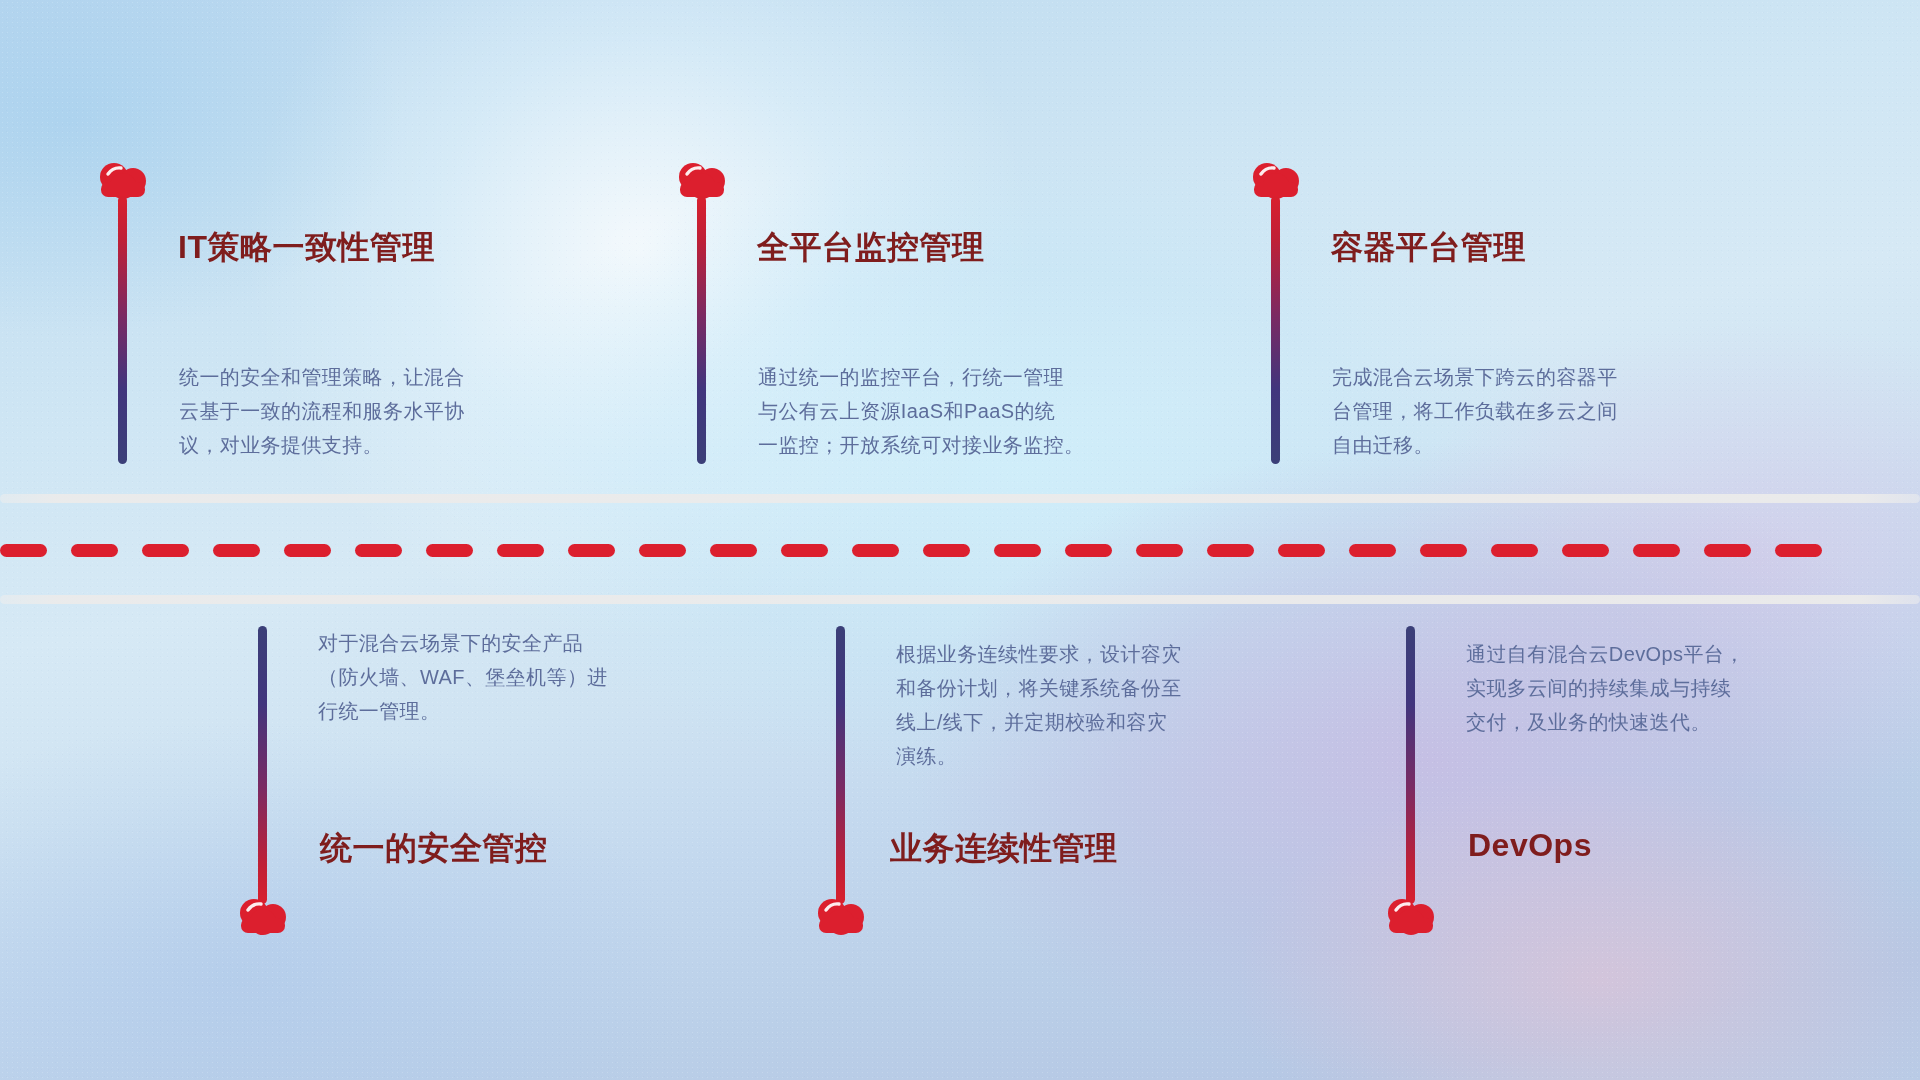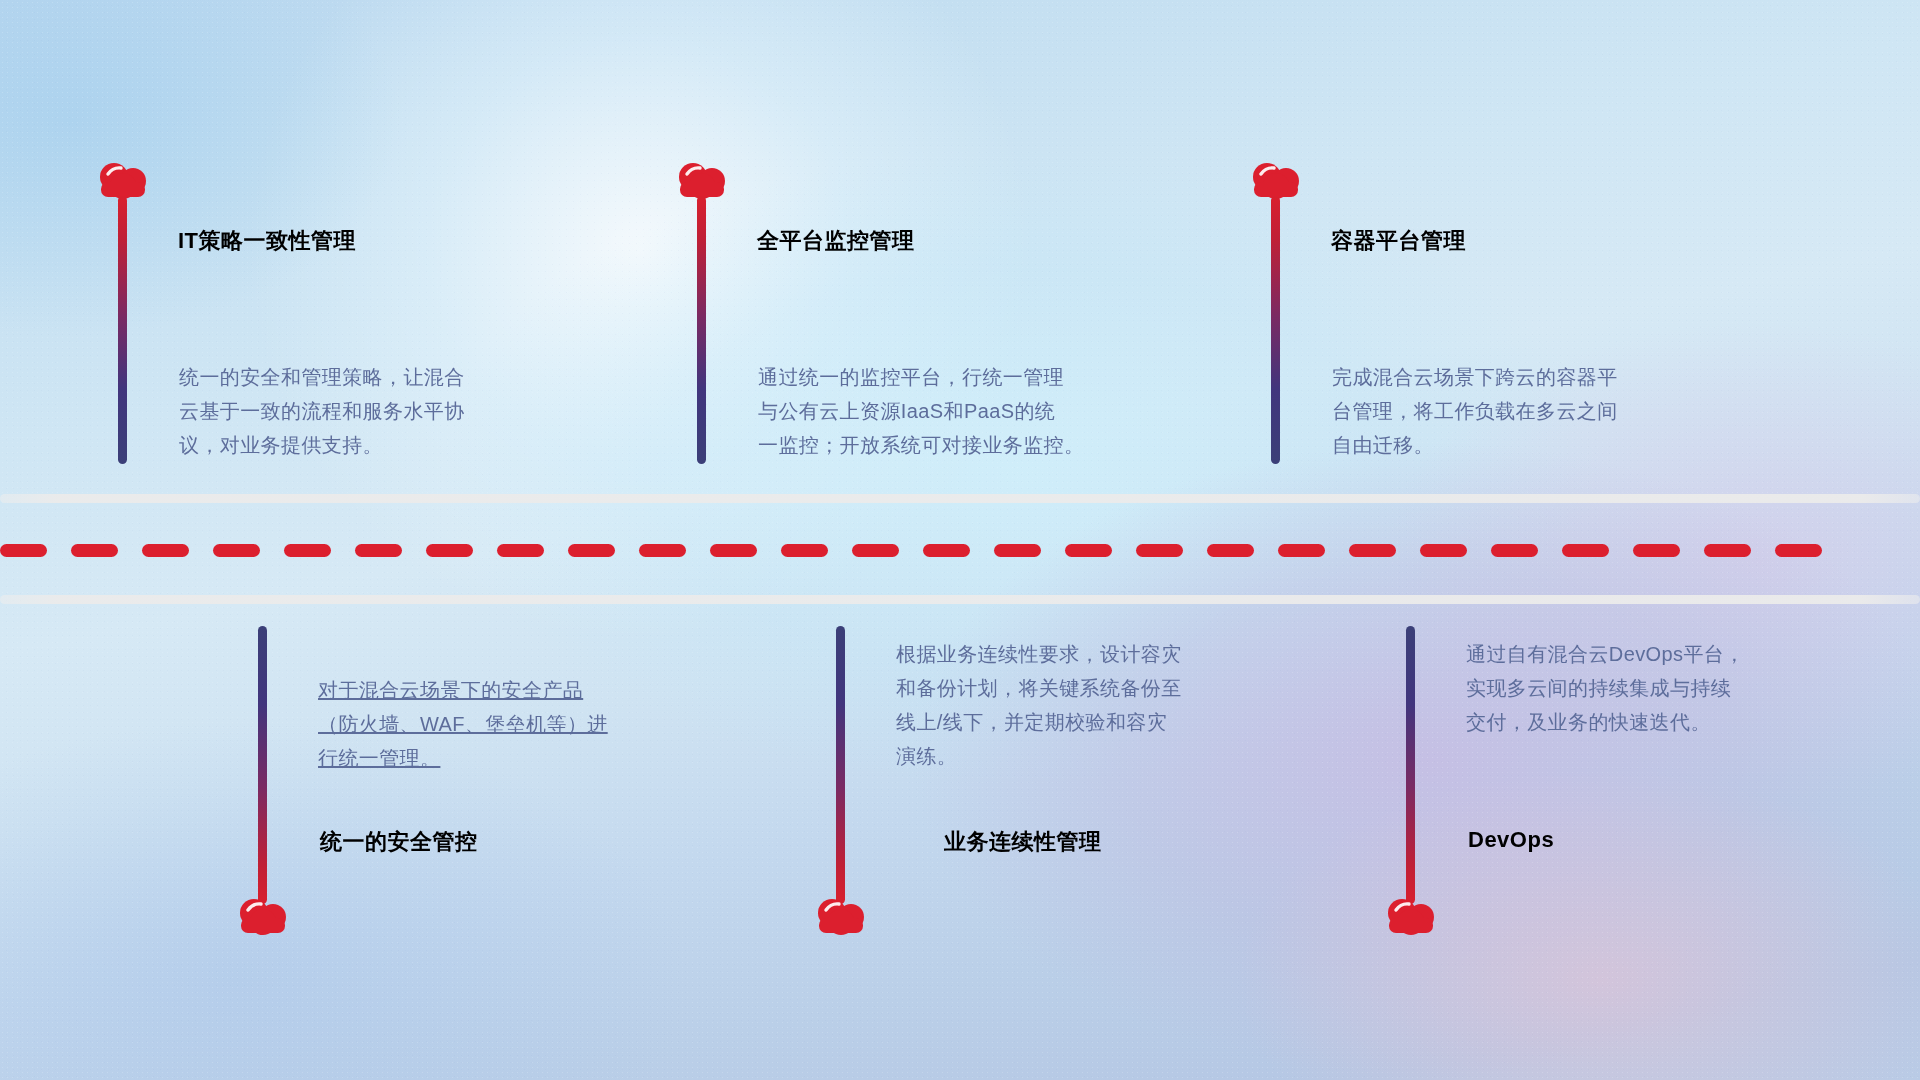--- a/index.html
+++ b/index.html
@@ -105,23 +105,23 @@
 
   
   .cloud {
     position:absolute;
     width:58px; height:40px;
   }
   .cloud svg { display:block; width:58px; height:40px; }
 
   .heading {
     position:absolute;
-    font-size:22px;
+    font-size:32px;
     font-weight:bold;
-    color:#000000;
+    color:#7f1d1d;
     letter-spacing:0.5px;
     white-space:nowrap;
   }
   .body-text {
     position:absolute;
     font-size:20px;
     line-height:34px;
     color:#5d6d9b;
     letter-spacing:0.4px;
     white-space:pre-line;
@@ -222,21 +222,21 @@
     </div>
     <div class="stem stem-down" style="left:1271px; top:196px; height:268px;"></div>
     <div class="heading" style="left:1331px; top:226px;">容器平台管理</div>
     <div class="body-text" style="left:1332px; top:360px; width:440px;">完成混合云场景下跨云的容器平
 台管理，将工作负载在多云之间
 自由迁移。</div>
   </div>
 
   <div class="col">
     <div class="stem stem-up" style="left:258px; top:626px; height:278px;"></div>
-    <div class="body-text" style="left:318px; top:673px; width:430px;text-decoration:underline;">对于混合云场景下的安全产品
+    <div class="body-text" style="left:318px; top:626px; width:430px;">对于混合云场景下的安全产品
 （防火墙、WAF、堡垒机等）进
 行统一管理。</div>
     <div class="heading" style="left:320px; top:827px;">统一的安全管控</div>
     <div class="cloud" style="left:234px; top:896px;">
       <svg viewBox="0 0 58 40">
           <g fill="#dc1f2e">
             <circle cx="20" cy="17" r="14"></circle>
             <circle cx="39" cy="21" r="13"></circle>
             <circle cx="29" cy="26" r="13"></circle>
             <rect x="7" y="22" width="44" height="15" rx="7"></rect>
@@ -245,21 +245,21 @@
         </svg>
     </div>
   </div>
 
   <div class="col">
     <div class="stem stem-up" style="left:836px; top:626px; height:278px;"></div>
     <div class="body-text" style="left:896px; top:637px; width:430px;">根据业务连续性要求，设计容灾
 和备份计划，将关键系统备份至
 线上/线下，并定期校验和容灾
 演练。</div>
-    <div class="heading" style="left:944px; top:827px;">业务连续性管理</div>
+    <div class="heading" style="left:890px; top:827px;">业务连续性管理</div>
     <div class="cloud" style="left:812px; top:896px;">
       <svg viewBox="0 0 58 40">
           <g fill="#dc1f2e">
             <circle cx="20" cy="17" r="14"></circle>
             <circle cx="39" cy="21" r="13"></circle>
             <circle cx="29" cy="26" r="13"></circle>
             <rect x="7" y="22" width="44" height="15" rx="7"></rect>
           </g>
           <path d="M14 14 q5 -7 13 -6" stroke="#ffffff" stroke-width="3.4" stroke-linecap="round" fill="none" opacity="0.92"></path>
         </svg>

